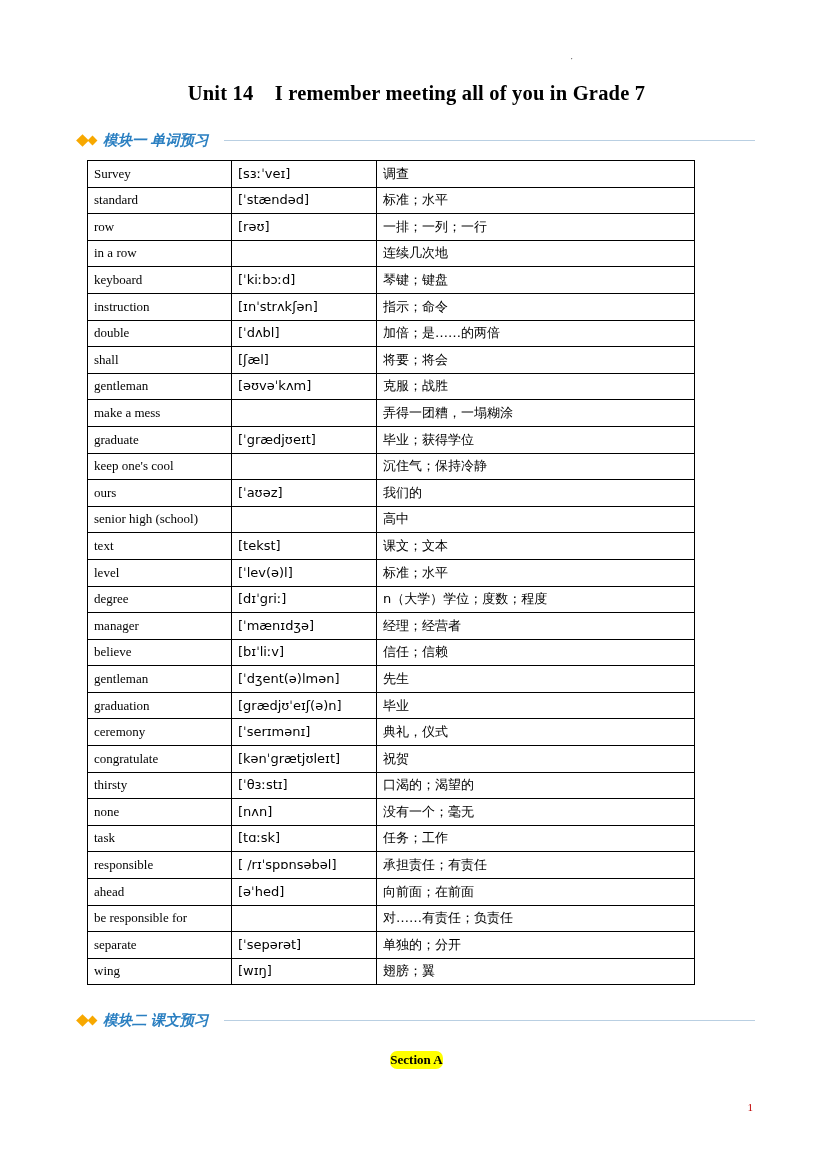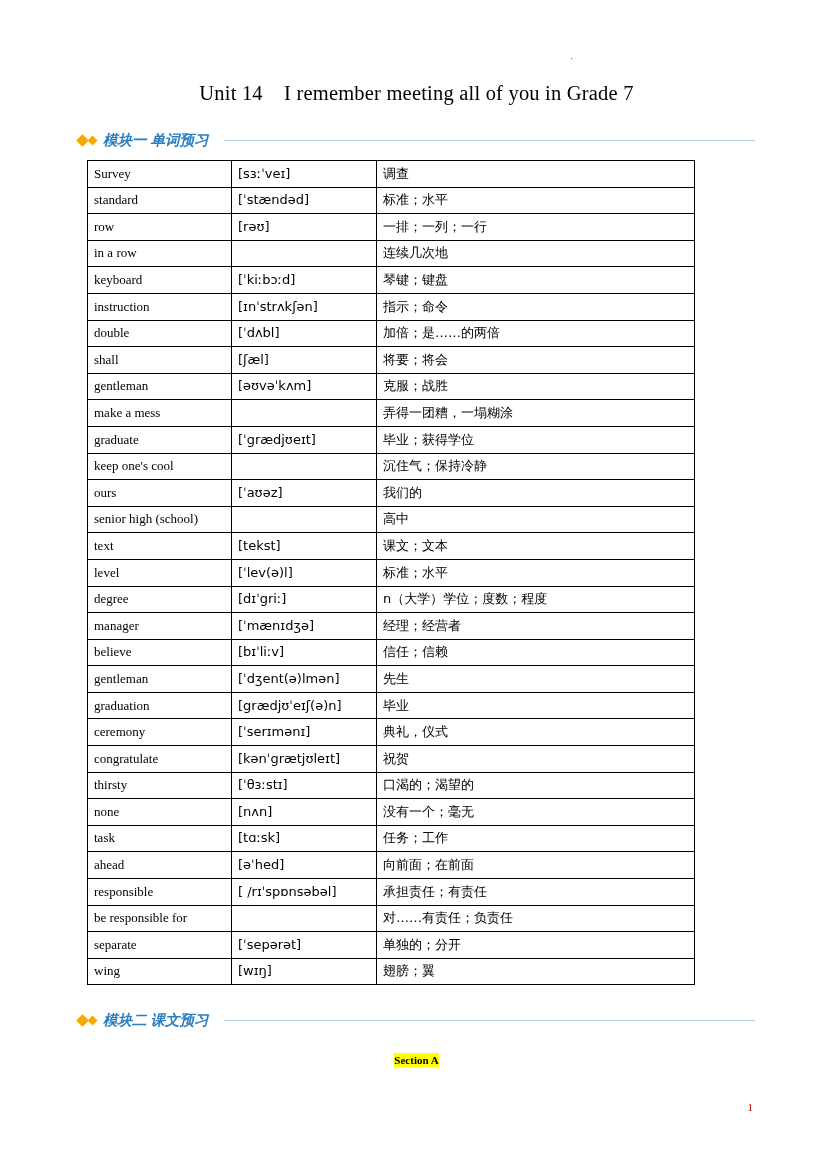--- a/index.html
+++ b/index.html
@@ -26,21 +26,21 @@
     position: absolute;
     top: 54px;
     left: 570px;
     font-size: 10px;
     color: #555;
     line-height: 1;
   }
   .doc-title {
     text-align: center;
     font-family: "Liberation Serif", serif;
-    font-weight: normal;
+    font-weight: bold;
     font-size: 20.5px;
     letter-spacing: 0.2px;
     margin: 30px 0 0 0;
     white-space: pre;
   }
   .module-head {
     display: flex;
     align-items: center;
     margin-top: 26px;
     margin-bottom: 10px;
@@ -111,22 +111,23 @@
   }
   .section-a-wrap {
     margin-top: 20px;
     text-align: center;
   }
   .section-a {
     display: inline-block;
     background: #ffff00;
     font-family: "Liberation Serif", serif;
     font-weight: bold;
-    font-size: 11px;
+    font-size: 13px;
     padding: 1px 0;
+    border-radius: 7px;
   }
   .page-number {
     position: absolute;
     right: 74px;
     bottom: 56px;
     font-size: 11px;
     color: #c00000;
     font-family: "Liberation Serif", serif;
   }
 </style>
@@ -274,28 +275,28 @@
         <td class="c-word">none</td>
         <td class="c-phon">[nʌn]</td>
         <td class="c-mean">没有一个；毫无</td>
       </tr>
       <tr>
         <td class="c-word">task</td>
         <td class="c-phon">[tɑːsk]</td>
         <td class="c-mean">任务；工作</td>
       </tr>
       <tr>
+        <td class="c-word">responsible</td>
+        <td class="c-phon">[ /rɪˈspɒnsəbəl]</td>
+        <td class="c-mean">承担责任；有责任</td>
+      </tr>
+      <tr>
         <td class="c-word">ahead</td>
         <td class="c-phon">[əˈhed]</td>
         <td class="c-mean">向前面；在前面</td>
-      </tr>
-      <tr>
-        <td class="c-word">responsible</td>
-        <td class="c-phon">[ /rɪˈspɒnsəbəl]</td>
-        <td class="c-mean">承担责任；有责任</td>
       </tr>
       <tr>
         <td class="c-word">be responsible for</td>
         <td class="c-phon"></td>
         <td class="c-mean">对……有责任；负责任</td>
       </tr>
       <tr>
         <td class="c-word">separate</td>
         <td class="c-phon">[ˈsepərət]</td>
         <td class="c-mean">单独的；分开</td>

